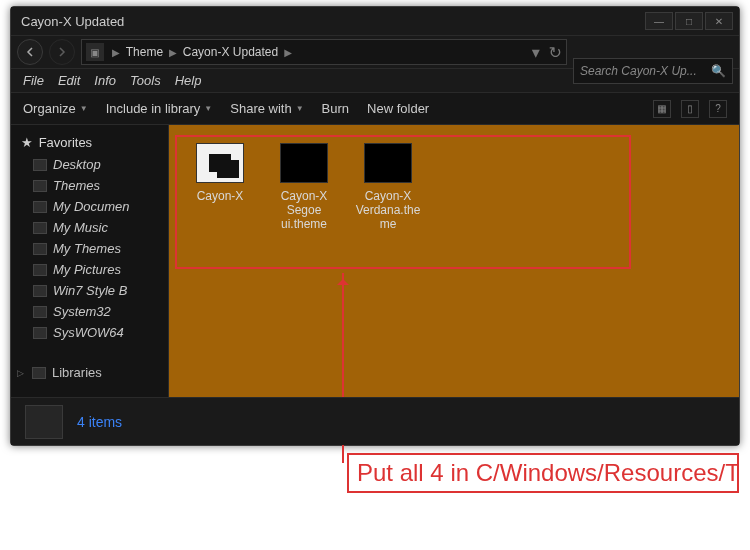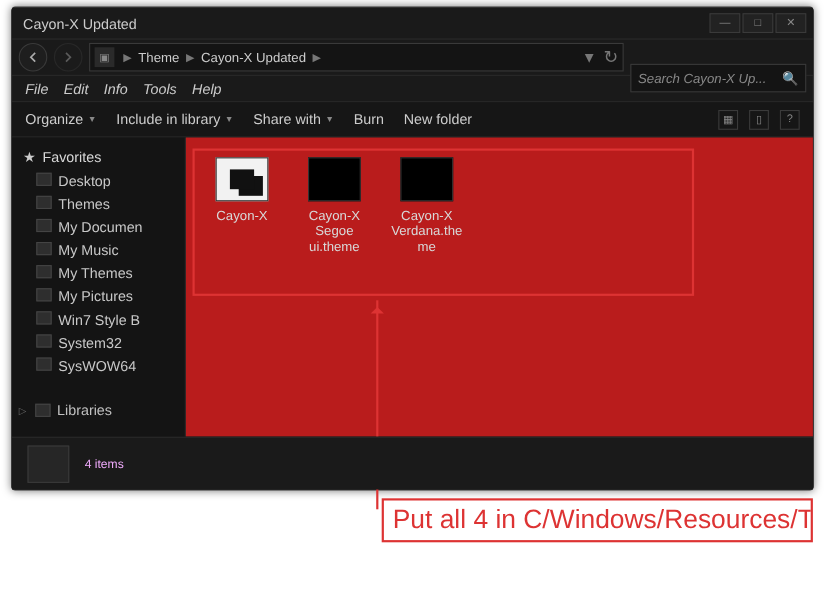--- a/index.html
+++ b/index.html
@@ -31,42 +31,42 @@
   .toolbar { height:32px; display:flex; align-items:center; gap:18px; padding:0 12px; color:#ccc; font-size:13px; border-bottom:1px solid #2a2a2a; background:#161616;}
   .toolbar .tb { display:flex; align-items:center; gap:4px; }
   .toolbar .arrow { font-size:8px; color:#888; }
   .toolbar .right { margin-left:auto; display:flex; gap:10px; color:#888;}
   .toolbar .ricon { width:18px;height:18px;border:1px solid #3a3a3a;display:flex;align-items:center;justify-content:center;font-size:10px;}
   
   .body { display:flex; height: calc(100% - 28px - 34px - 24px - 32px - 48px); }
   .sidebar { width:158px; background:#141414; border-right:1px solid #2a2a2a; padding:6px 0; overflow:hidden;}
   .side-head { display:flex; align-items:center; gap:6px; color:#d8d8d8; font-size:13px; padding:4px 10px;}
   .star { color:#ccc; }
-  .side-item { display:flex; gap:6px; color:#c8c8c8; font-size:13px; padding:3px 6px 3px 22px; white-space:nowrap; overflow:hidden;}
+  .side-item { display:flex; align-items:center; gap:6px; color:#c8c8c8; font-size:13px; padding:3px 6px 3px 22px; white-space:nowrap; overflow:hidden;font-style:italic;}
   .side-ico { width:14px; height:12px; background:#2e2e2e; border:1px solid #444; flex:none;}
   .side-group2 { margin-top:18px; }
   .side-group2 .side-head { padding-left:6px; color:#c0c0c0;}
   .chev { color:#666; font-size:9px; margin-right:2px;}
   
-  .content { flex:1; position:relative; background:#b91c1c; }
+  .content { flex:1; position:relative; background:#a16207; }
   .items { display:flex; gap:18px; padding:18px 18px; align-items:flex-start;}
   .file { width:66px; display:flex; flex-direction:column; align-items:center; text-align:center; }
   .thumb { width:48px; height:40px; background:#000; border:1px solid #333; margin-bottom:6px; display:flex;align-items:center;justify-content:center;}
   .thumb.folder { background:#f2f2f2; }
   .thumb.folder::after { content:""; width:22px;height:18px; background:#111; box-shadow: 8px 6px 0 0 #111; }
   .flabel { color:#d8d8d8; font-size:12px; line-height:14px; word-break:break-word;}
   
   .anno-box { position:absolute; left:6px; top:10px; width:456px; height:134px; border:2px solid #d33; pointer-events:none;}
   .anno-arrow { position:absolute; left:173px; top:148px; width:2px; height:190px; background:#d33; pointer-events:none;}
   .anno-arrow::before { content:""; position:absolute; left:-5px; top:0; border:6px solid transparent; border-bottom-color:#d33;}
   .anno-text { position:absolute; left:178px; top:328px; right:0; height:40px; border:2px solid #d33; background:#fff; color:#d33; font-size:24px; display:flex; align-items:center; padding:0 8px; overflow:hidden; white-space:nowrap;}
   
   .status { position:absolute; left:0; right:0; bottom:0; height:48px; background:#1a1a1a; border-top:1px solid #2a2a2a; display:flex; align-items:center; padding:0 14px; gap:14px;}
   .status .bigico { width:38px; height:34px; background:#262626; border:1px solid #3a3a3a;}
-  .status .stxt { color:#f0abfc; font-size:11px;}
+  .status .stxt { color:#3b82f6; font-size:14px;}
 </style>
 </head>
 <body>
 
 <div class="window">
 
   <div class="titlebar">
     <div class="title">Cayon-X Updated</div>
     <div class="winbtns">
       <div class="winbtn">—</div>

